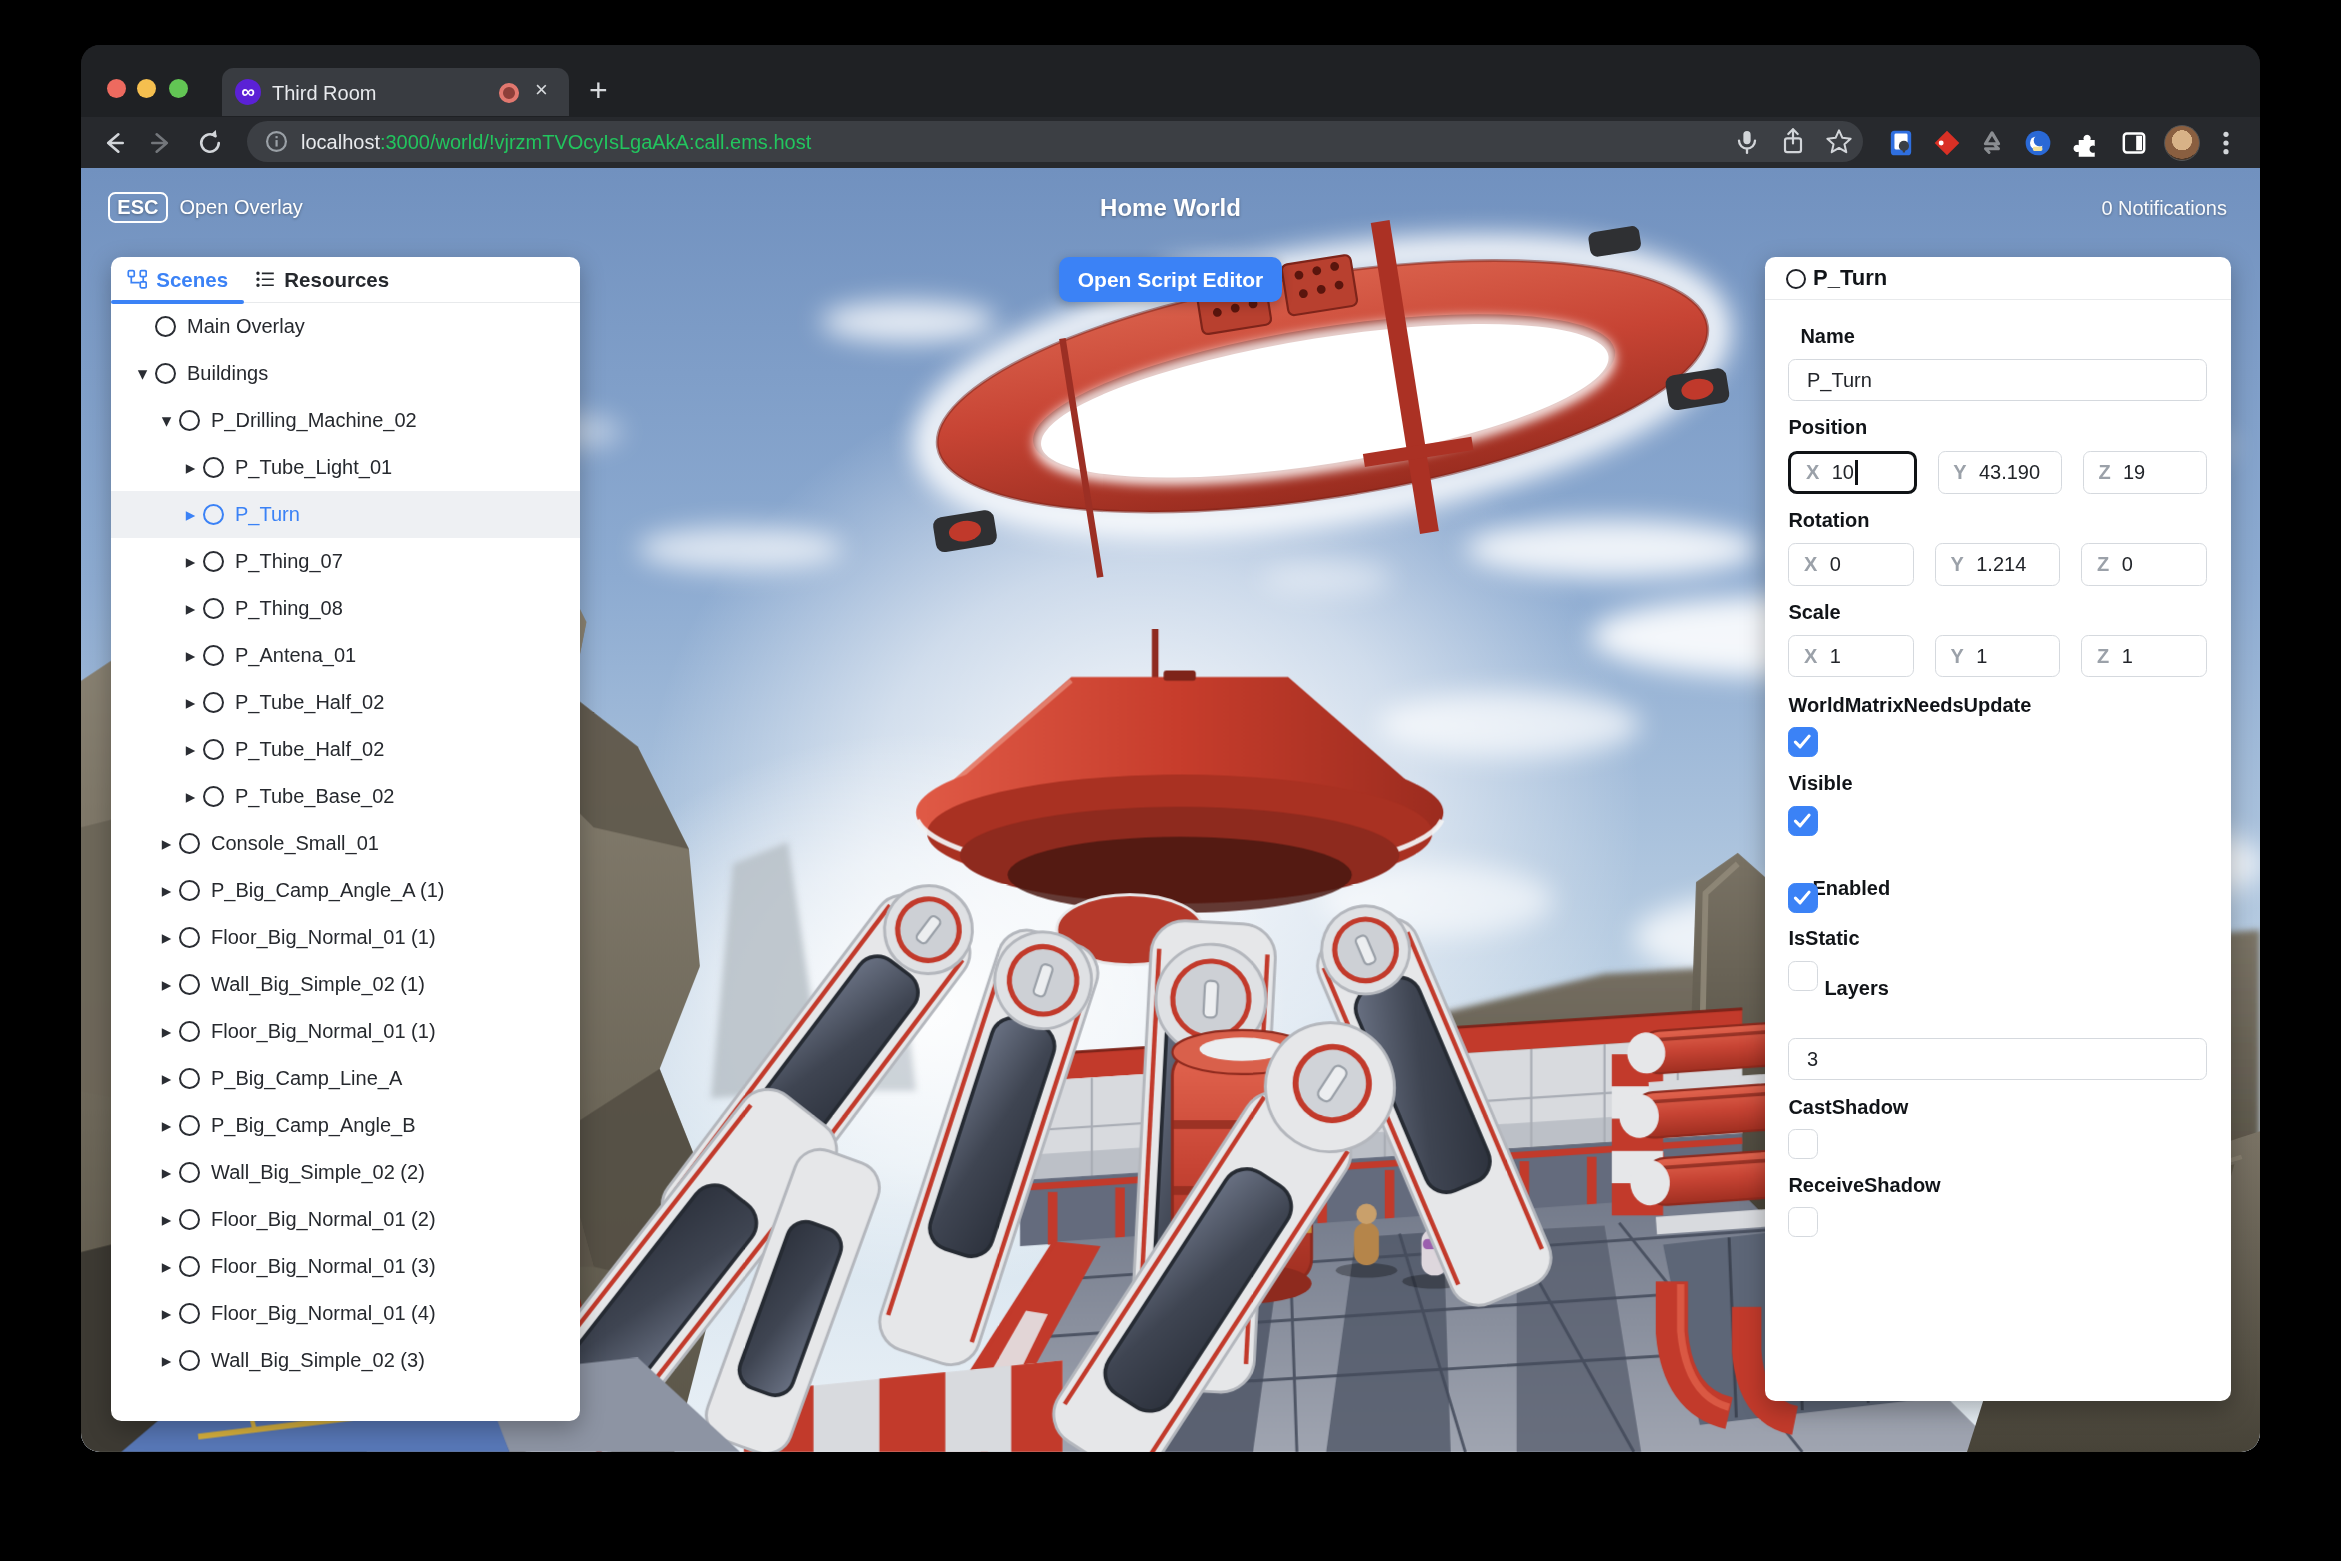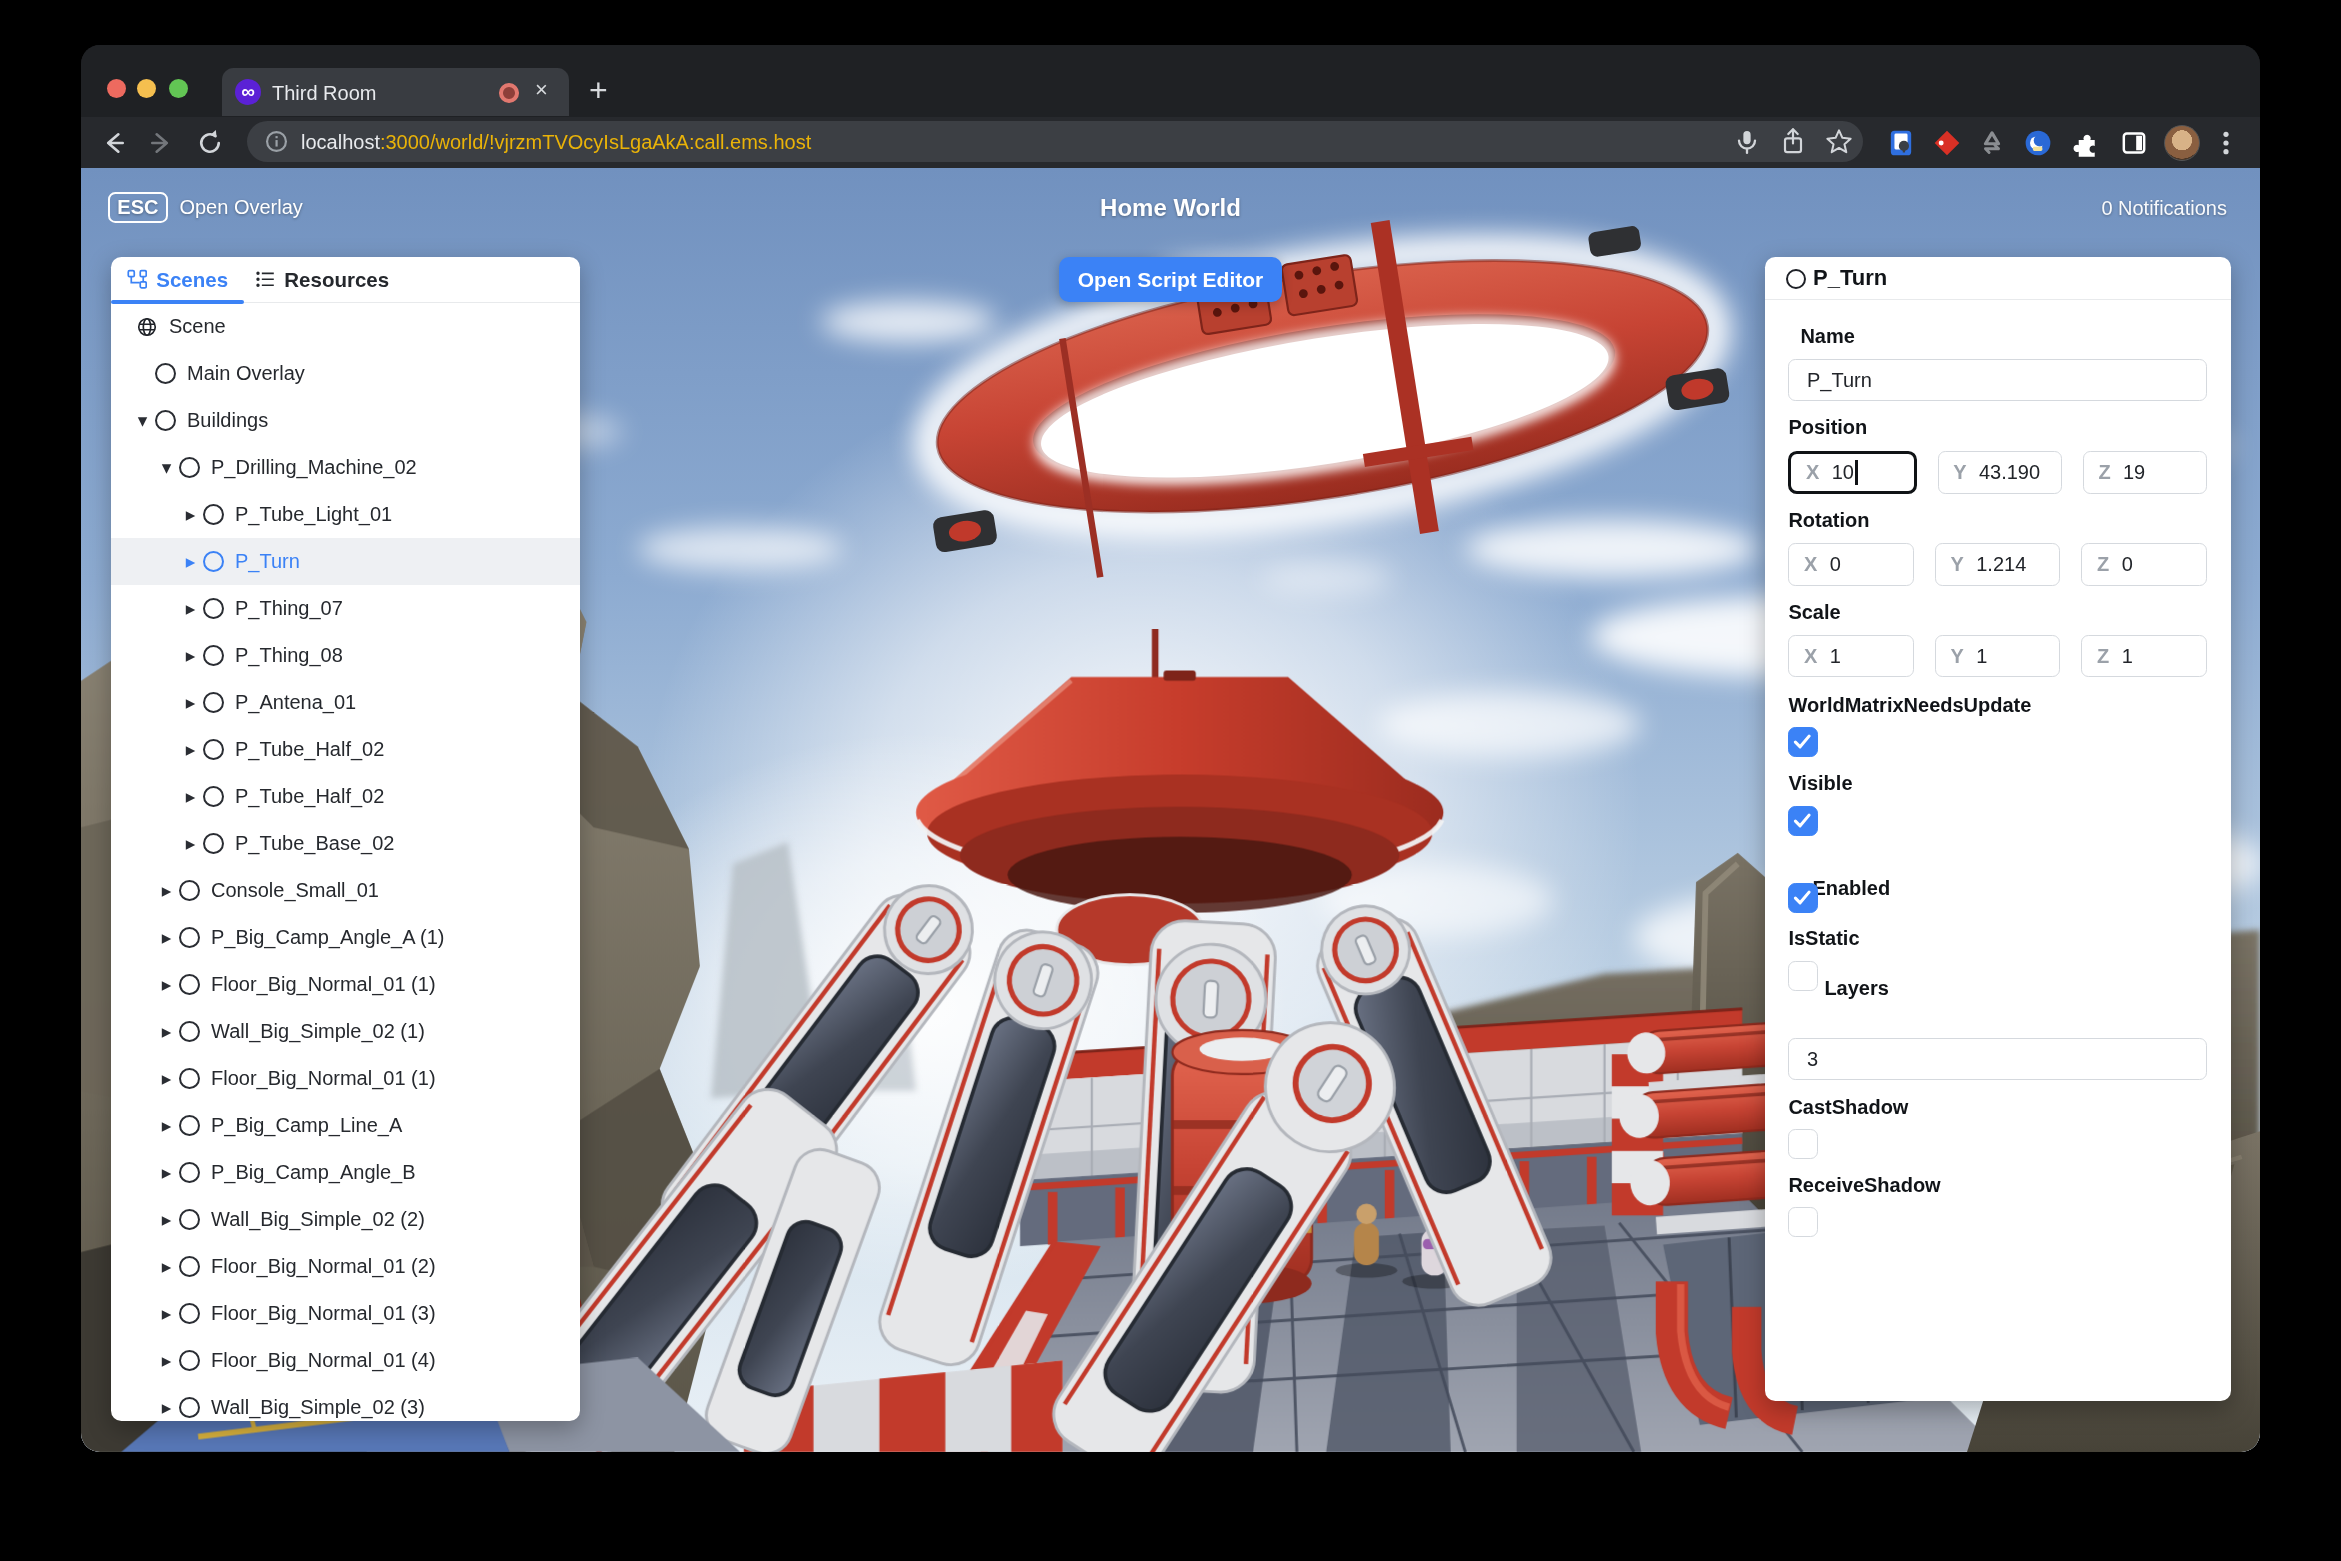--- a/index.html
+++ b/index.html
@@ -16,21 +16,21 @@
            color:#fff;font-size:19px;font-weight:bold;text-align:center;line-height:25px;}
   .tab-title{position:absolute;left:50px;top:14px;font-size:20px;color:#e8eaed;white-space:nowrap;}
   .rec-dot{position:absolute;left:277px;top:14.6px;width:11.7px;height:11.7px;border-radius:50%;
            border:4.4px solid #e2786f;background:#8e3f39;}
   .tab-close{position:absolute;left:313px;top:8.8px;font-size:22px;color:#d7dadd;}
   .newtab{position:absolute;left:508px;top:29px;font-size:32px;font-weight:300;color:#d7dadd;line-height:32px;}
   .toolbar{position:absolute;left:0;top:72px;width:100%;height:51px;background:#27292d;}
   .ticon{position:absolute;top:9.5px;width:32px;height:32px;}
   .urlpill{position:absolute;left:166px;top:4.4px;width:1616px;height:41px;border-radius:20.5px;background:#3c3f44;}
   .urltext{position:absolute;left:54px;top:9.5px;font-size:20px;white-space:nowrap;}
-  .url-host{color:#e8eaed;} .url-rest{color:#eab308;}
+  .url-host{color:#e8eaed;} .url-rest{color:#22c55e;}
   .avatar{position:absolute;left:2083px;top:8px;width:34px;height:34px;border-radius:50%;
           background:radial-gradient(circle at 50% 42%, #d8b287 0 38%, #8a5f40 39% 70%, #4a3627 71%);border:1.5px solid #555;}
   
   .viewport{position:absolute;left:0;top:123px;width:2179px;height:1284px;overflow:hidden;background:#9ab4d6;}
   .scene{position:absolute;left:0;top:0;}
   .hudtext{position:absolute;color:#fff;text-shadow:0 0.7px 2.9px rgba(0,0,0,.35);}
   .esc-wrap{left:27px;top:24px;display:flex;align-items:center;gap:11.7px;}
   .esc-key{border:2.2px solid #fff;border-radius:7.3px;padding:2.2px 7.3px;font-size:20px;font-weight:600;color:#fff;}
   .esc-label{font-size:20px;color:#fff;}
   .world-title{left:0;width:2179px;top:26px;text-align:center;font-size:24px;font-weight:700;}
@@ -580,30 +580,20 @@
                 <line x1="8" y1="5" x2="22" y2="5"></line>
               <circle cx="3.5" cy="12" r="1" fill="#25282d"></circle>
                 <line x1="8" y1="12" x2="22" y2="12"></line>
               <circle cx="3.5" cy="19" r="1" fill="#25282d"></circle>
                 <line x1="8" y1="19" x2="22" y2="19"></line>
             </svg>
             <span>Resources</span>
           </div>
         </div>
         <div class="tree" id="tree-list">
-            <div class="trow" style="padding-left: 25px;">
-
-    <svg class="node-ico globe" viewBox="0 0 24 24" fill="none" stroke="#1f2228" stroke-width="1.8">
-      <circle cx="12" cy="12" r="9"></circle>
-                <ellipse cx="12" cy="12" rx="4" ry="9"></ellipse>
-      <line x1="3.5" y1="9" x2="20.5" y2="9"></line>
-                <line x1="3.5" y1="15" x2="20.5" y2="15"></line>
-    </svg>
-    <span class="tlabel">Scene</span>
-  </div>
             <div class="trow" style="padding-left: 44px;">
 
     <span class="node-ico ring"></span>
 
     <span class="tlabel">Main Overlay</span>
   </div>
             <div class="trow" style="padding-left: 19px;">
     <span class="arrow">▾</span>
     <span class="node-ico ring"></span>
 

